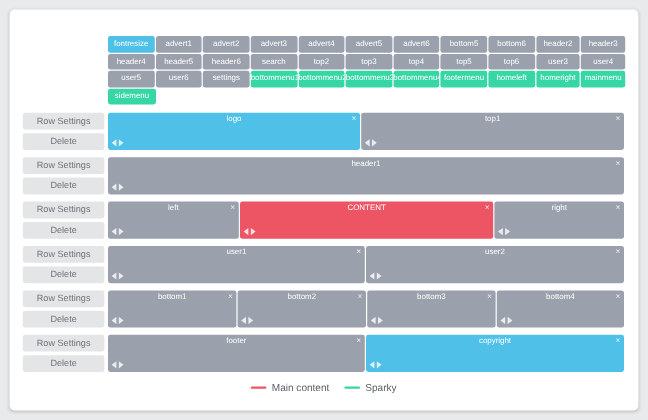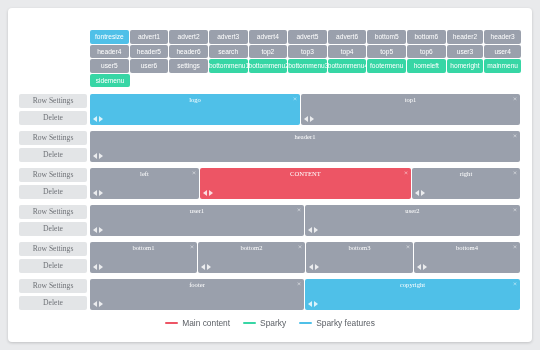--- a/index.html
+++ b/index.html
@@ -63,21 +63,20 @@
   .chip.module{background:#9aa0ac;}
   .chip.sparky{background:#4fc0e8;}
   .chip.menu{background:#37d6a5;}
 
   
   #rows{position:absolute;left:0;top:86px;width:524px;}
   .row{
     position:relative;
     height:33px;
     margin-bottom:4px;
-    font-family:Liberation Serif, serif;
   }
   .row-ctrls{
     position:absolute;left:11px;top:0;width:68px;
   }
   .row-btn{
     display:block;width:68px;height:14px;
     background:#e3e5e7;
     border:none;border-radius:2px;
     color:#6f7277;
     font-size:7.6px;
@@ -366,19 +365,15 @@
 
   <div id="legend">
       <div class="leg-item">
         <span class="leg-swatch" style="background: rgb(237, 85, 101);"></span>
         <span class="leg-label">Main content</span>
       </div>
       <div class="leg-item">
         <span class="leg-swatch" style="background: rgb(55, 214, 165);"></span>
         <span class="leg-label">Sparky</span>
       </div>
-      <div class="leg-item">
-        <span class="leg-swatch" style="background: rgb(79, 192, 232);"></span>
-        <span class="leg-label">Sparky features</span>
-      </div>
     </div>
 
 </div>
 
 </body></html>

